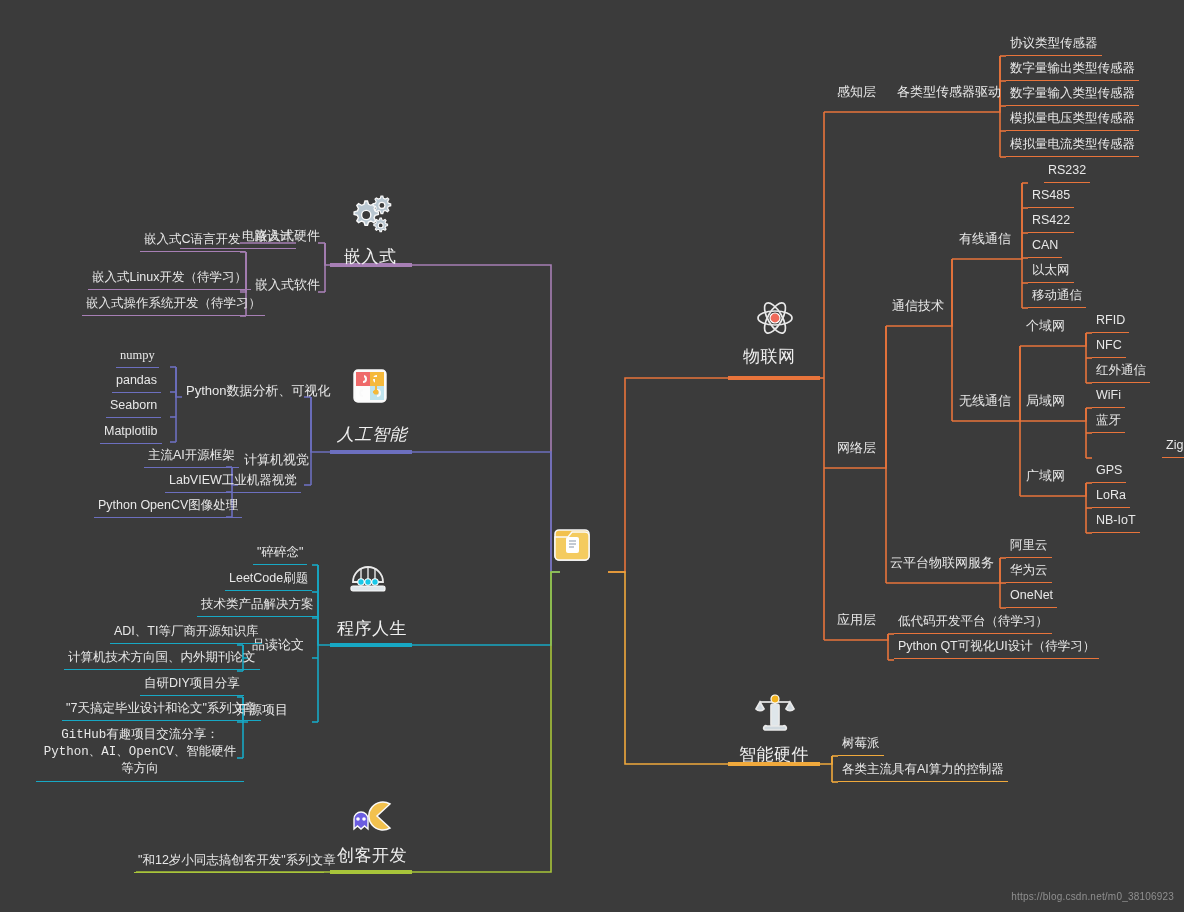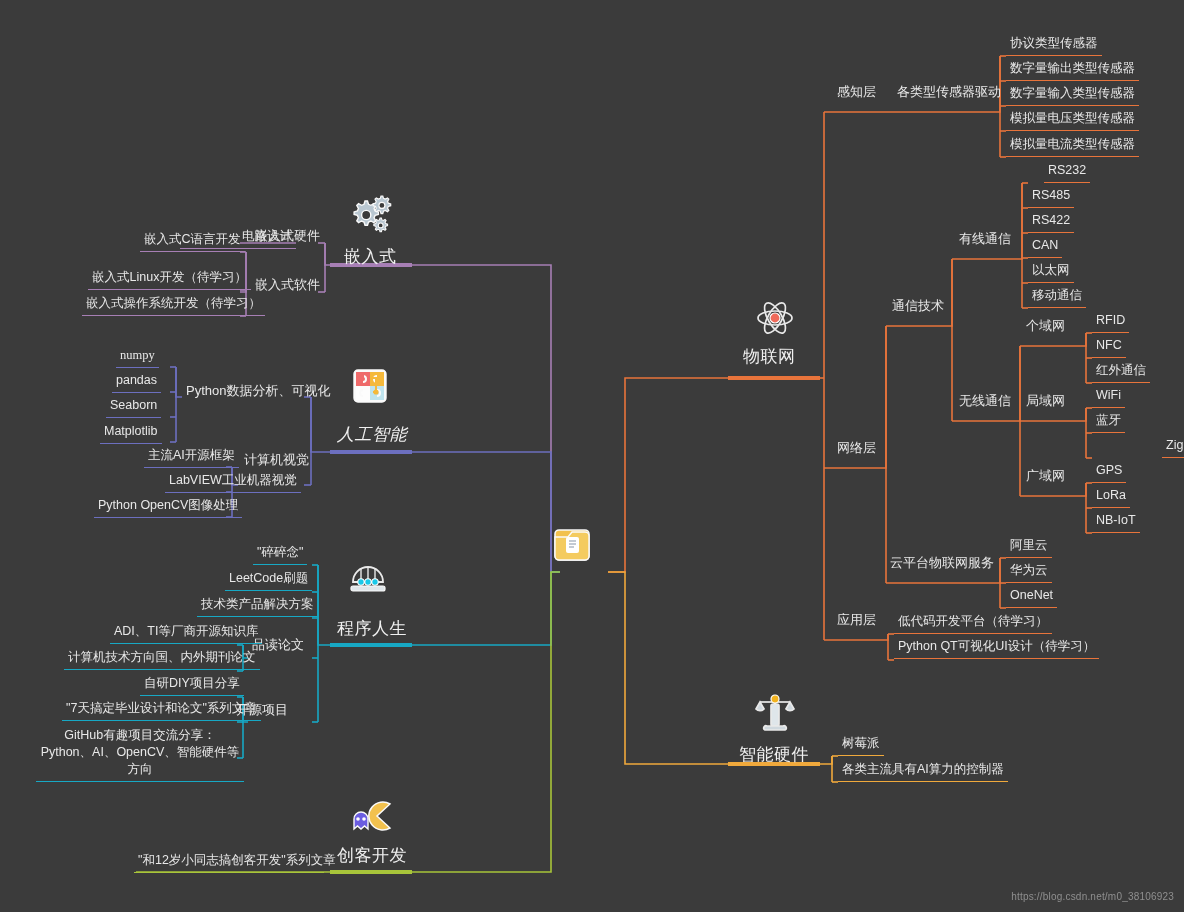--- a/index.html
+++ b/index.html
@@ -376,21 +376,21 @@
   <div class="node leaf" style="left:225px; top:571px; border-color:#17a8c4;">LeetCode刷题</div>
   <div class="node leaf" style="left:197px; top:597px; border-color:#17a8c4;">技术类产品解决方案</div>
 
   <div class="node mid ralign" style="left:248px; top:637px; width:60px;">品读论文</div>
   <div class="node leaf nb" style="left:110px; top:624px; border-color:#17a8c4; border-bottom-style:solid; border-bottom-width:1.6px;">ADI、TI等厂商开源知识库</div>
   <div class="node leaf" style="left:64px; top:650px; border-color:#17a8c4;">计算机技术方向国、内外期刊论文</div>
 
   <div class="node mid ralign" style="left:232px; top:702px; width:60px;text-align:center;">开源项目</div>
   <div class="node leaf nb" style="left:140px; top:676px; border-color:#17a8c4; border-bottom-style:solid; border-bottom-width:1.6px;">自研DIY项目分享</div>
   <div class="node leaf" style="left:62px; top:701px; border-color:#17a8c4;">"7天搞定毕业设计和论文"系列文章</div>
-  <div class="node leaf wrap2" style="left:36px; top:727px; width:208px; border-color:#17a8c4;">GitHub有趣项目交流分享：Python、AI、OpenCV、智能硬件等方向</div>
+  <div class="node leaf wrap2" style="left:36px; top:727px; width:208px; border-color:#17a8c4;font-family:Liberation Mono, monospace;">GitHub有趣项目交流分享：Python、AI、OpenCV、智能硬件等方向</div>
 
   <div class="icon" style="left:346px; top:797px;">
     <svg width="48" height="40" viewBox="0 0 48 40">
       <path d="M44 7 a14 14 0 1 0 0 24 L31 19 z" fill="#f2c14e" stroke="#fafafa" stroke-width="1.5"></path>
       <path d="M8 32 v-10 a7 7 0 0 1 14 0 v10 l-3.5 -3 -3.5 3 -3.5 -3 z" fill="#6b5de0" stroke="#fafafa" stroke-width="1.4"></path>
       <circle cx="12" cy="22" r="1.8" fill="#fff"></circle>
       <circle cx="18" cy="22" r="1.8" fill="#fff"></circle>
     </svg>
   </div>
   <div class="node branch-title" style="left:337px; top:845px;">创客开发</div>

